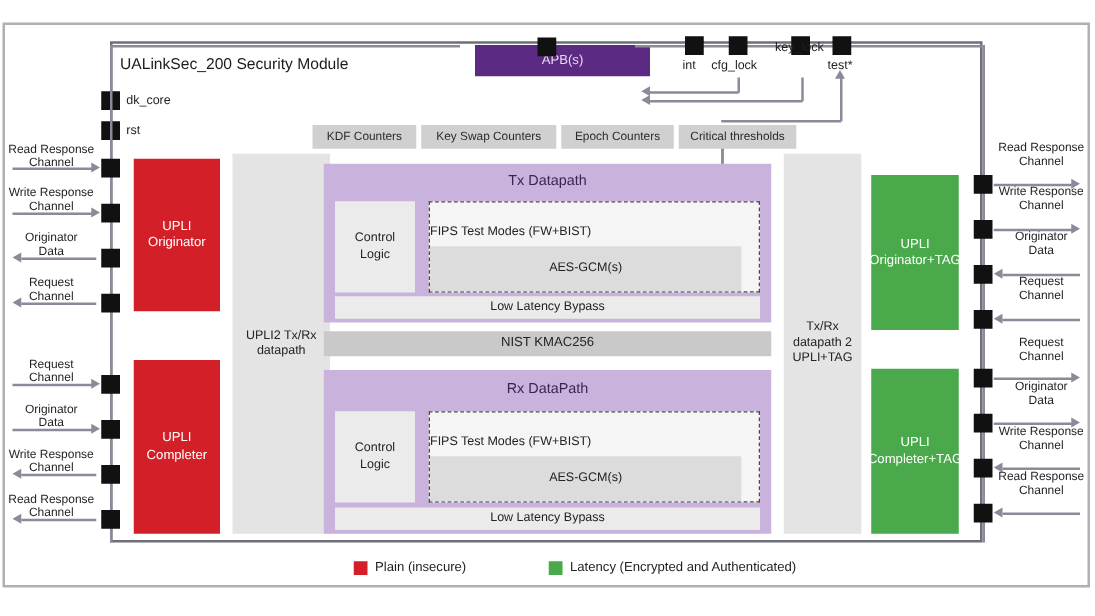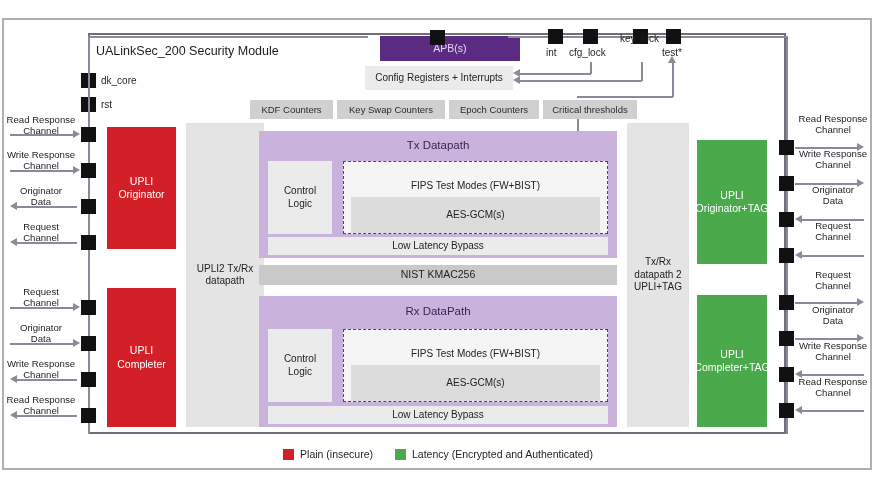--- a/index.html
+++ b/index.html
@@ -53,21 +53,21 @@
   .blk.green { background: #4aa94a; color: #ffffff; font-size: 10.5px; }
   .blk.purple-dark { background: #5b2a82; color: #e8d7f2; font-size: 10.5px; }
   .blk.lav { background: #c9b3dd; color: #3b2450; }
   .blk.grey-lt { background: #ebebeb; }
   .blk.grey-md { background: #c9c9c9; }
   .blk.grey-port { background: #e4e4e4; }
   .blk.grey-chip { background: #d0d0d0; color: #2b2b2b; font-size: 9.5px; }
   .blk.dashed {
     border: 1.6px dashed #4a4a4a;
     background: #f5f5f5;
-    align-items: center;
+    align-items: flex-start;
     padding-top: 18px;
   }
   
   .port {
     position: absolute;
     width: 15px; height: 15px;
     background: #111111;
   }
   
   .sig-label {
@@ -112,38 +112,37 @@
     position: absolute;
     left: 0; top: 448px;
     width: 876px;
     display: flex;
     justify-content: center;
     align-items: center;
     gap: 22px;
     font-size: 10.5px;
     color: #1f1f1f;
   }
-  .legend-item { display: flex; align-items: center; gap: 6px; }
+  .legend-item { display: flex; align-items: center; gap: 6px; margin-left: 44px; }
   .legend-swatch { width: 11px; height: 11px; display: inline-block; }
   .stack2 { display: flex; flex-direction: column; }
 </style>
 </head>
 <body>
 
 <div id="canvas">
 
   <div id="outer-frame"></div>
 
   <div id="module-box"></div>
   <div id="module-title">UALinkSec_200 Security Module</div>
 
   <div class="blk purple-dark" style="left:380px; top:36px; width:140px; height:25px;">APB(s)</div>
   <div class="port" style="left:430px; top:30px;"></div>
 
-  <div class="blk grey-lt" style="left:365px; top:66px; width:148px; height:24px; font-size:10px;">Config Registers + Interrupts</div>
 
   <div class="hline" style="left:88px; top:36px; width:280px;"></div>
   <div class="hline" style="left:508px; top:36px; width:278px;"></div>
 
   <div class="port" style="left:548px; top:29px;"></div>
   <div class="port" style="left:583px; top:29px;"></div>
   <div class="port" style="left:633px; top:29px;"></div>
   <div class="port" style="left:666px; top:29px;"></div>
 
   <div class="pin-label" style="left:546px; top:47px;">int</div>

